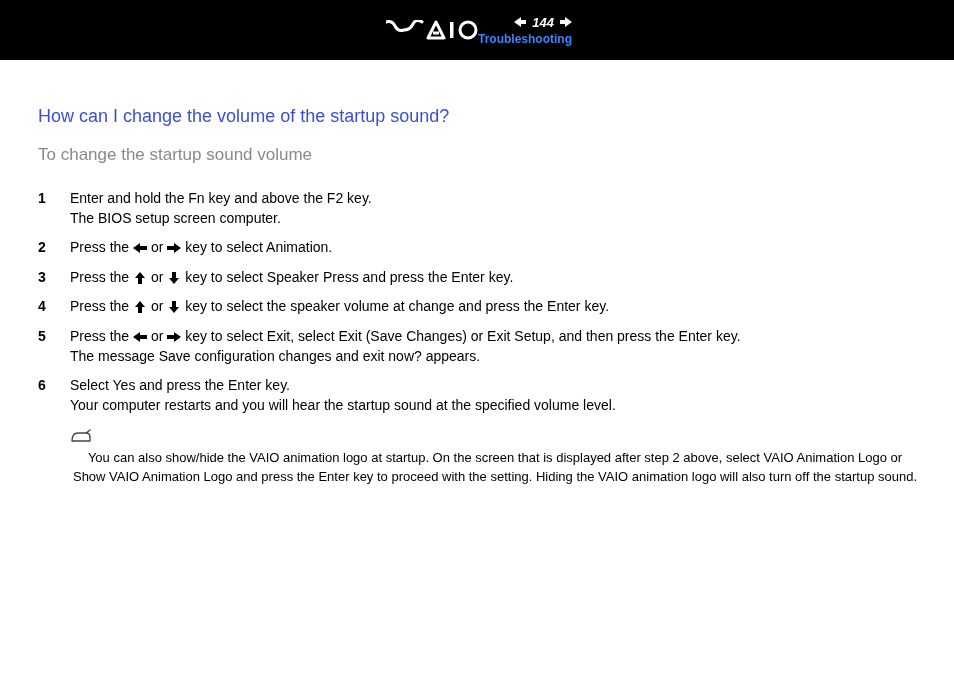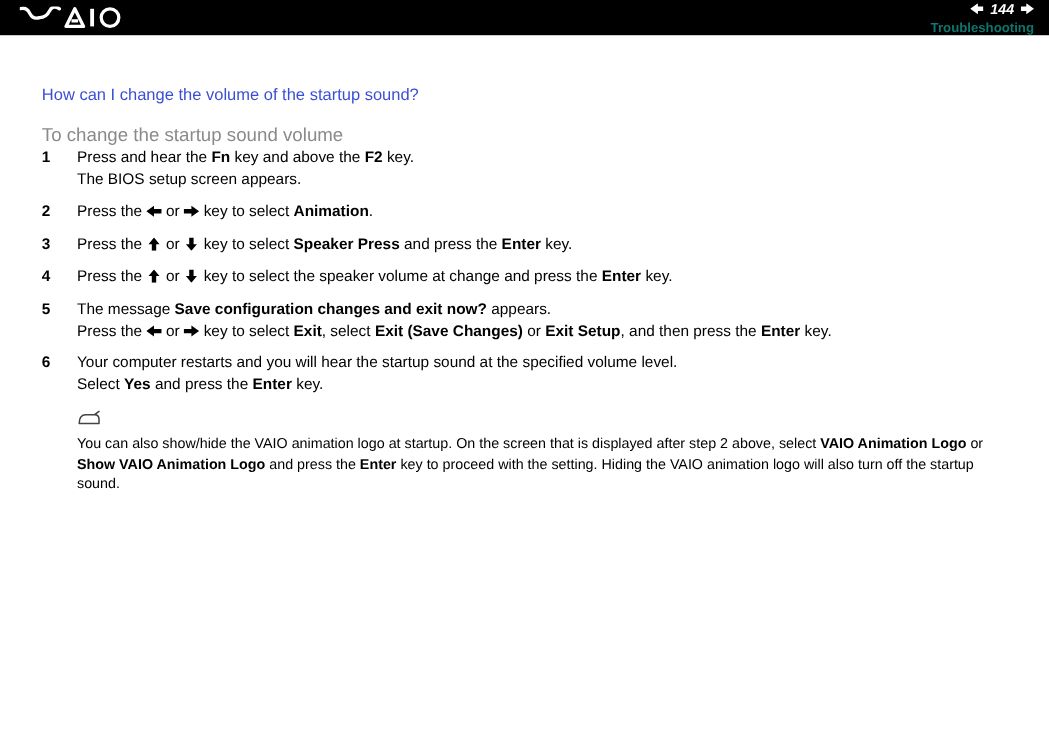--- a/index.html
+++ b/index.html
@@ -7,24 +7,24 @@
     width: 954px;
     height: 674px;
     background: #fff;
     font-family: Arial, Helvetica, sans-serif;
     color: #000;
     position: relative;
     overflow: hidden;
   }
   .header {
     background: #000;
-    height: 32px;
+    height: 60px;
     display: flex;
     align-items: center;
-    justify-content: space-between;
+    justify-content: center;
     padding: 0 14px 0 18px;
     position: relative;
   }
   .logo svg { display: block; }
   .hdr-right {
     display: flex;
     flex-direction: column;
     align-items: flex-end;
     gap: 2px;
   }
@@ -32,75 +32,76 @@
     display: flex;
     align-items: center;
     gap: 6px;
     color: #fff;
     font-style: italic;
     font-weight: bold;
     font-size: 13px;
   }
   .page-nav svg { display: block; }
   .section-label {
-    color: #0f766e;
+    color: #3b82f6;
     font-weight: bold;
     font-size: 12px;
   }
   .content {
     padding: 46px 34px 20px 38px;
   }
   .title {
     color: #3a4fd6;
-    font-size: 15px;
+    font-size: 18px;
     font-weight: normal;
     margin-bottom: 18px;
   }
   .subtitle {
     color: #8a8a8a;
     font-size: 17px;
     font-weight: normal;
-    margin-bottom: 0;
+    margin-bottom: 24px;
   }
   .steps {
     list-style: none;
     counter-reset: step;
   }
   .steps > li {
     display: flex;
     align-items: flex-start;
     gap: 20px;
     margin-bottom: 10px;
     font-size: 14px;
     line-height: 1.4;
   }
   .step-num {
     font-weight: bold;
     min-width: 12px;
   }
   .step-body { flex: 1; }
   .step-body .line { display: block; }
-  .b { font-weight: bold; }
+  .b { font-weight: normal; }
   .inline-arrow {
     display: inline-block;
     vertical-align: -2px;
   }
   .note {
     margin-top: 14px;
     padding-left: 32px;
   }
   .note-icon {
     margin-bottom: 2px;
   }
   .note-text {
     font-size: 13px;
     line-height: 1.4;
     font-family: Arial, Helvetica, sans-serif;
     color: #000;
     font-stretch: condensed;
+    text-align: center;
   }
 </style>
 </head>
 <body>
 
 <div class="header">
   <div class="logo">
     <svg width="92" height="20" viewBox="0 0 92 20">
       <g fill="#fff">
         <path d="M0 2 Q6 0 9 6 T18 10 Q24 10 27 4 T36 2" stroke="#fff" stroke-width="3" fill="none" stroke-linecap="round"></path>
@@ -129,22 +130,22 @@
 </div>
 
 <div class="content">
   <h1 class="title">How can I change the volume of the startup sound?</h1>
   <h2 class="subtitle">To change the startup sound volume</h2>
 
   <ol class="steps" id="steps-list">
       <li>
         <span class="step-num">1</span>
         <div class="step-body">
-          <span class="line"><span>Press and hear the </span><span class="b">Fn</span><span> key and above the </span><span class="b">F2</span><span> key.</span></span>
-          <span class="line"><span>The BIOS setup screen appears.</span></span>
+          <span class="line"><span>Enter and hold the </span><span class="b">Fn</span><span> key and above the </span><span class="b">F2</span><span> key.</span></span>
+          <span class="line"><span>The BIOS setup screen computer.</span></span>
         </div>
       </li>
       <li>
         <span class="step-num">2</span>
         <div class="step-body">
           <span class="line"><span>Press the </span><svg width="14" height="12" viewBox="0 0 14 12" class="inline-arrow">
               <polygon points="0,6 7,1 7,4 14,4 14,8 7,8 7,11" fill="#000"></polygon>
             </svg><span> or </span><svg width="14" height="12" viewBox="0 0 14 12" class="inline-arrow">
               <polygon points="14,6 7,1 7,4 0,4 0,8 7,8 7,11" fill="#000"></polygon>
             </svg><span> key to select </span><span class="b">Animation</span><span>.</span></span>
@@ -166,33 +167,33 @@
           <span class="line"><span>Press the </span><svg width="14" height="12" viewBox="0 0 14 12" class="inline-arrow">
               <polygon points="7,0 12,6 9,6 9,12 5,12 5,6 2,6" fill="#000"></polygon>
             </svg><span> or </span><svg width="14" height="12" viewBox="0 0 14 12" class="inline-arrow">
               <polygon points="7,12 12,6 9,6 9,0 5,0 5,6 2,6" fill="#000"></polygon>
             </svg><span> key to select the speaker volume at change and press the </span><span class="b">Enter</span><span> key.</span></span>
         </div>
       </li>
       <li>
         <span class="step-num">5</span>
         <div class="step-body">
-          <span class="line"><span>The message </span><span class="b">Save configuration changes and exit now?</span><span> appears.</span></span>
           <span class="line"><span>Press the </span><svg width="14" height="12" viewBox="0 0 14 12" class="inline-arrow">
               <polygon points="0,6 7,1 7,4 14,4 14,8 7,8 7,11" fill="#000"></polygon>
             </svg><span> or </span><svg width="14" height="12" viewBox="0 0 14 12" class="inline-arrow">
               <polygon points="14,6 7,1 7,4 0,4 0,8 7,8 7,11" fill="#000"></polygon>
             </svg><span> key to select </span><span class="b">Exit</span><span>, select </span><span class="b">Exit (Save Changes)</span><span> or </span><span class="b">Exit Setup</span><span>, and then press the </span><span class="b">Enter</span><span> key.</span></span>
+          <span class="line"><span>The message </span><span class="b">Save configuration changes and exit now?</span><span> appears.</span></span>
         </div>
       </li>
       <li>
         <span class="step-num">6</span>
         <div class="step-body">
+          <span class="line"><span>Select </span><span class="b">Yes</span><span> and press the </span><span class="b">Enter</span><span> key.</span></span>
           <span class="line"><span>Your computer restarts and you will hear the startup sound at the specified volume level.</span></span>
-          <span class="line"><span>Select </span><span class="b">Yes</span><span> and press the </span><span class="b">Enter</span><span> key.</span></span>
         </div>
       </li>
     </ol>
 
   <div class="note">
     <div class="note-icon">
       <svg width="22" height="14" viewBox="0 0 22 14">
         <path d="M2 12 Q2 4 8 4 L16 4 Q20 4 20 8 L20 12 Z M16 4 L20 1" stroke="#444" stroke-width="1.4" fill="none" stroke-linecap="round" stroke-linejoin="round"></path>
       </svg>
     </div>

